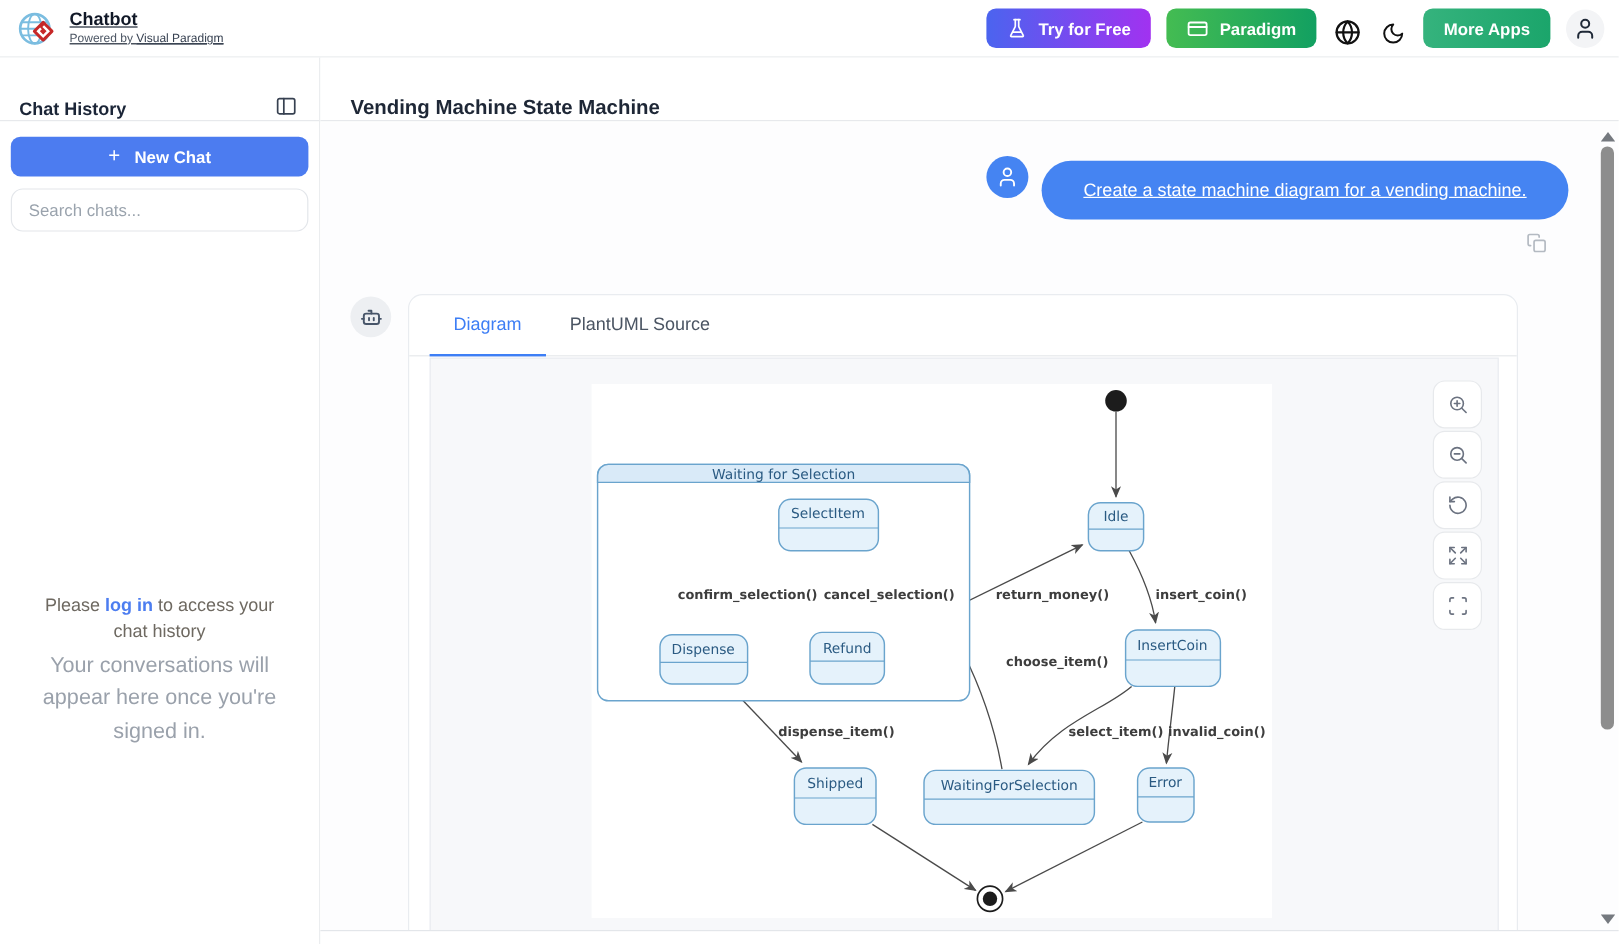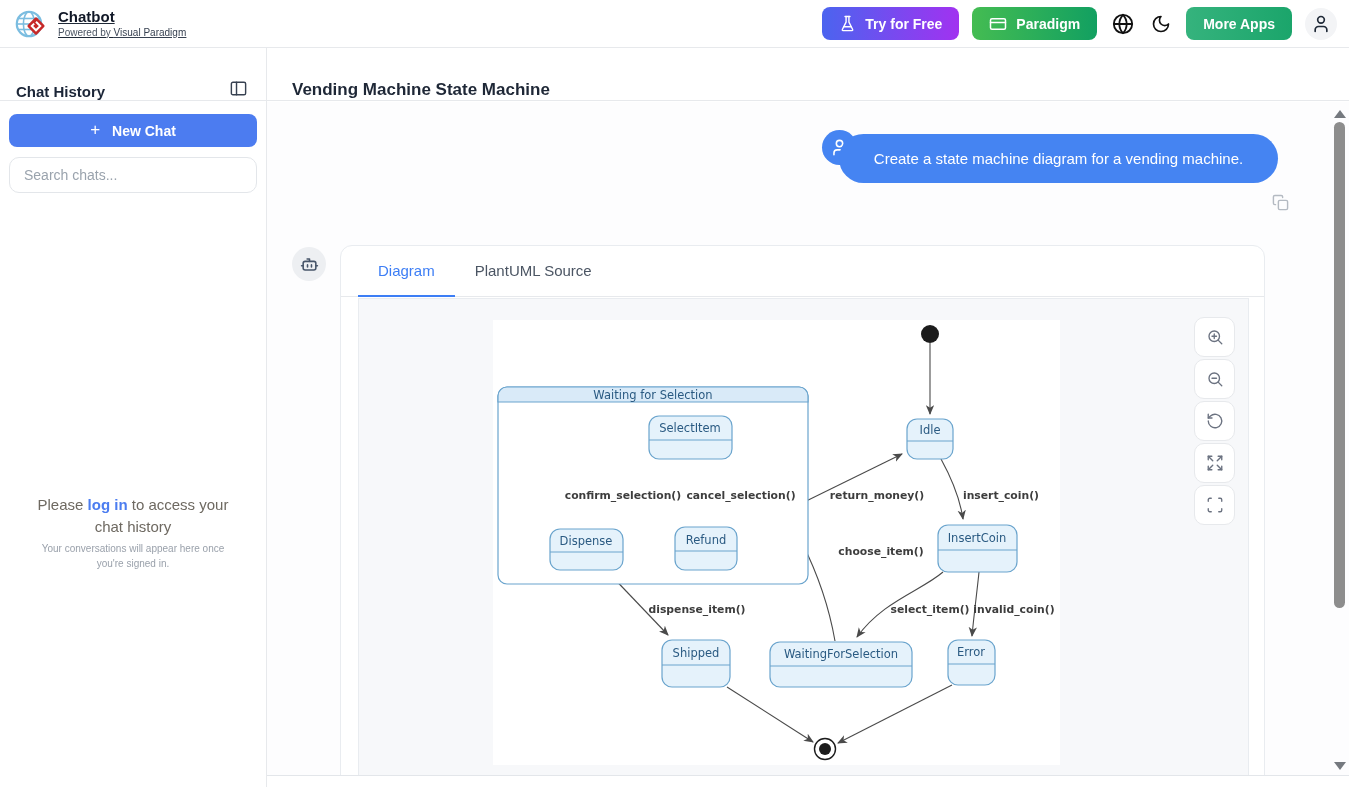--- a/index.html
+++ b/index.html
@@ -12,21 +12,21 @@
   
   .app-header {
     height:48px; display:flex; align-items:center;
     padding:0 12px 0 14px; border-bottom:1px solid #e7e9ec; background:#fff;
   }
   .logo { width:34px; height:34px; flex:0 0 auto; }
   .brand { margin-left:10px; line-height:1.1;text-decoration:underline; }
   .brand-title { font-size:15px; font-weight:bold; color:#111827; }
   .brand-sub { font-size:10px; color:#4b5563; margin-top:1px; }
   .brand-sub a { color:#374151; text-decoration:underline; cursor:pointer; }
-  .header-right { margin-left:auto; display:flex; align-items:center; gap:13px; }
+  .header-right { margin-left:auto; display:flex; align-items:flex-end; gap:13px; }
   .pill-btn {
     display:flex; align-items:center; gap:9px; border:none; cursor:pointer;
     color:#fff; font-weight:bold; font-size:14px; font-family:inherit;
     padding:0 17px; height:33px; border-radius:8px; white-space:nowrap;
   }
   .btn-try { background:linear-gradient(90deg,#4b64ef,#a132f0); }
   .btn-subscribe { background:linear-gradient(90deg,#44bc52,#12a061); }
   .btn-moreapps { background:linear-gradient(90deg,#35b37d,#1ba56b); }
   .icon-btn { background:none; border:none; padding:2px; cursor:pointer; display:flex; align-items:center; }
   .header-avatar {
@@ -49,37 +49,37 @@
   }
   .new-chat-plus { font-size:17px; font-weight:400; position:relative; top:-1px; }
   .search-input {
     margin-top:10px; width:100%; height:36px; border:1px solid #e3e6ea; border-radius:10px;
     padding:0 14px; font-size:14px; font-family:inherit; color:#4d7c0f; outline:none; background:#fff;
   }
   .search-input::placeholder { color:#9aa3ad; }
   .sidebar-login { margin-top:301px; text-align:center; padding:0 20px; }
   .login-main { font-size:15px; color:#6e6961; line-height:1.45; }
   .login-link { color:#4c7df0; font-weight:600; cursor:pointer; }
-  .login-sub { margin-top:3px; font-size:10px; color:#9aa1ab; line-height:1.55; }
+  .login-sub { margin-top:3px; font-size:18px; color:#9aa1ab; line-height:1.55; }
   
   .main { flex:1; position:relative; background:#fff; }
   .main-header { height:53px; border-bottom:1px solid #e7e9ec; display:flex; align-items:flex-end; padding:0 25px; }
   .page-title { font-size:17px; font-weight:bold; color:#1e2736; }
   .chat-region {
     position:absolute; left:0; right:0; top:54px; height:674px;
     background:#fdfdfe; border-bottom:1px solid #e3e6ea; overflow:hidden;
   }
   .user-avatar {
     position:absolute; left:555px; top:28px; width:35px; height:35px; border-radius:50%;
     background:#4584f2; display:flex; align-items:center; justify-content:center;
   }
   .user-bubble {
-    position:absolute; left:572px; top:32px; width:439px; height:49px; border-radius:25px;
+    position:absolute; left:601px; top:32px; width:439px; height:49px; border-radius:25px;
     background:#4584f2; color:#fff; font-size:15px;
-    display:flex; align-items:center; justify-content:center; padding:0 20px;
+    display:flex; align-items:center; justify-content:center; padding:0 20px;text-decoration:underline;
   }
   .copy-btn { position:absolute; left:1005px; top:92px; background:none; border:none; padding:0; cursor:pointer; }
   .bot-avatar {
     position:absolute; left:25px; top:145px; width:34px; height:34px; border-radius:50%;
     background:#edeff2; display:flex; align-items:center; justify-content:center;
   }
   .response-card {
     position:absolute; left:73px; top:143px; width:925px; height:700px;
     background:#fff; border:1px solid #e9ecf0; border-radius:12px;
   }

